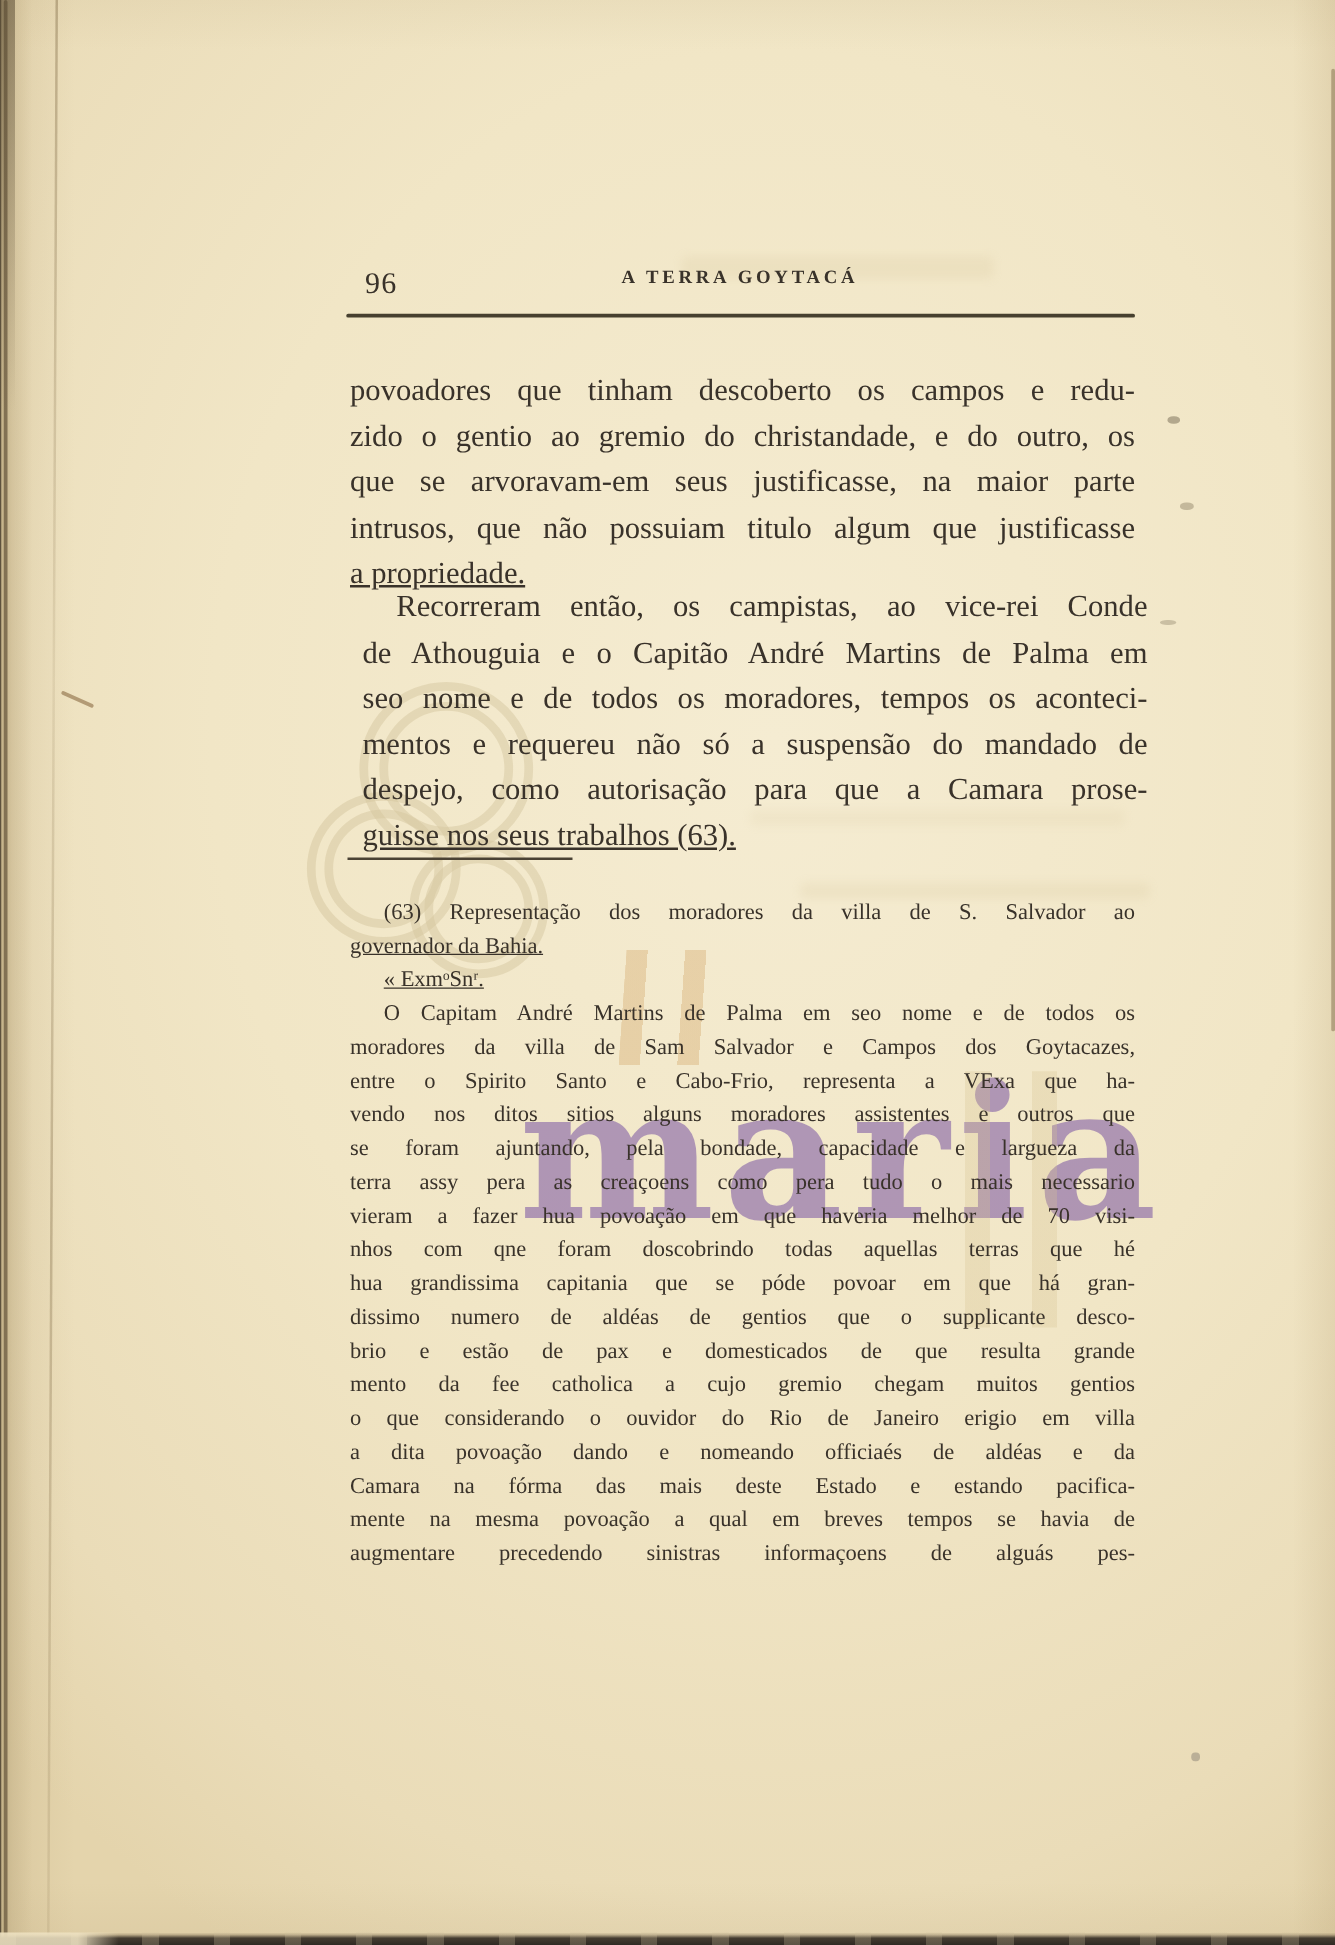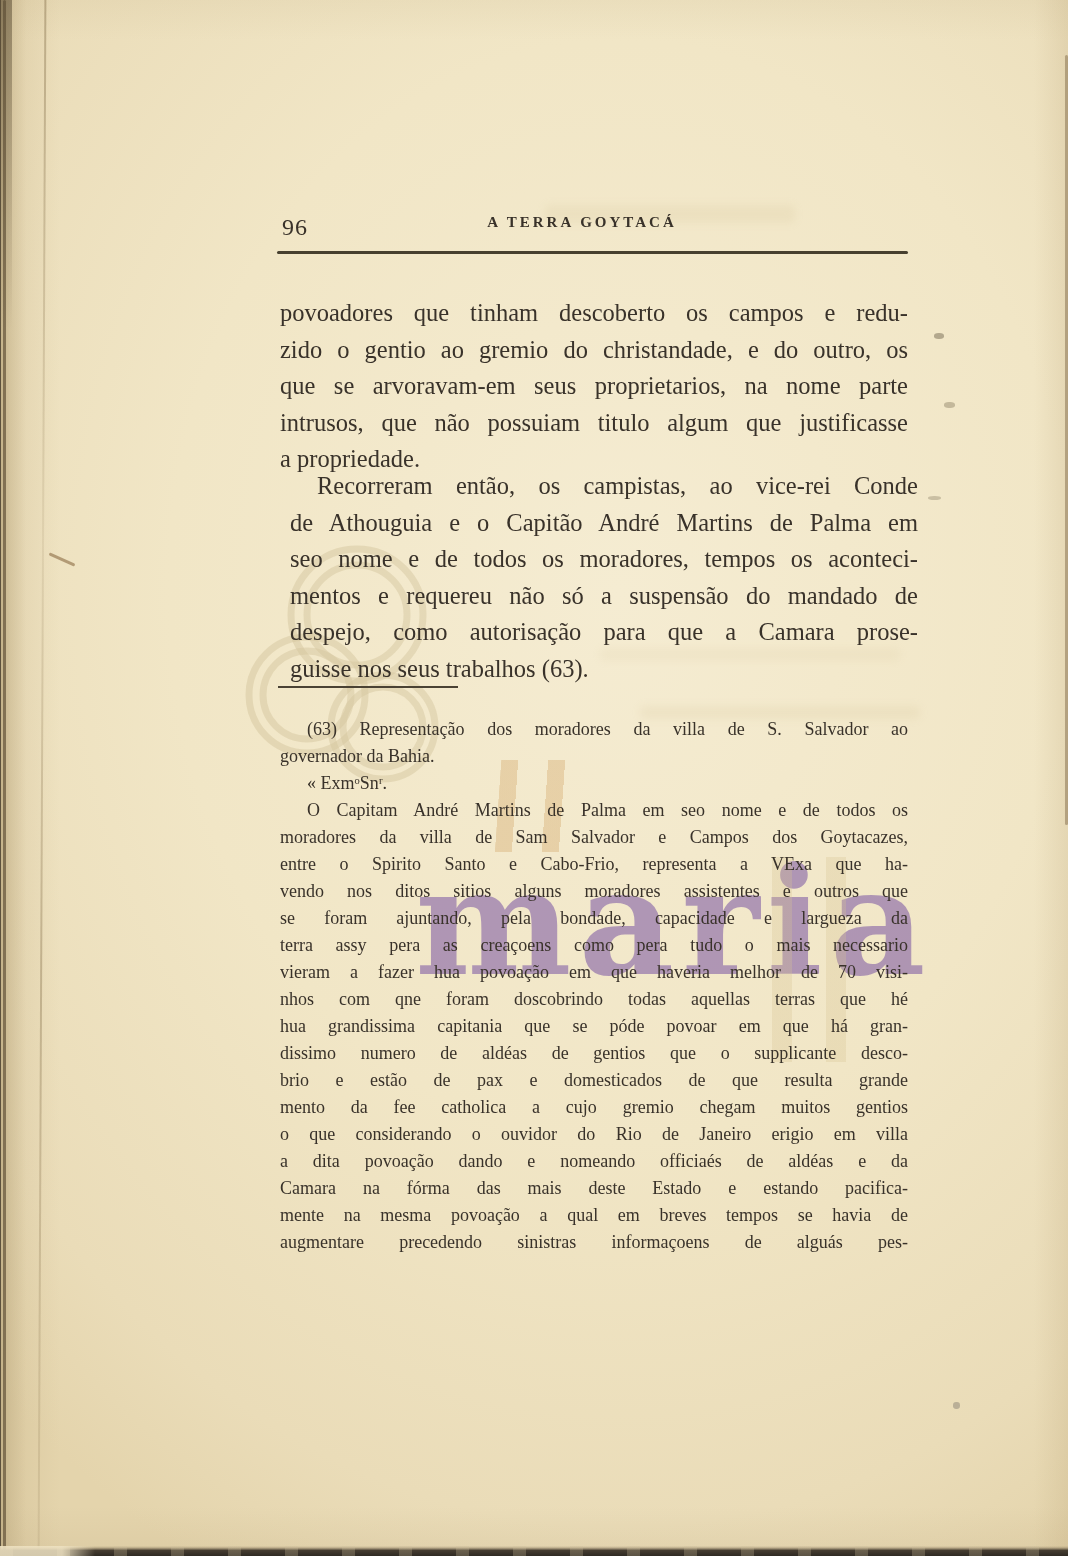--- a/index.html
+++ b/index.html
@@ -61,33 +61,33 @@
   .sp2{left:944px;top:402px;width:11px;height:6px;background:#958a6e;opacity:.5;}
   .sp3{left:928px;top:496px;width:13px;height:4px;background:#9a8f73;opacity:.45;}
   .sp4{left:953px;top:1402px;width:7px;height:7px;background:#8a8276;opacity:.5;}
   .fiber{left:48px;top:558px;width:28px;height:3px;background:#8a6b42;opacity:.6;
     transform:rotate(24deg);border-radius:2px;}
   
   .text-block{
     left:280px;top:0;width:628px;color:#39322a;z-index:3;
   }
   .text-block .abs{position:absolute;}
-  .page-header{top:211px;left:0;width:100%;height:34px;}
+  .page-header{top:211px;left:10px;width:100%;height:34px;}
   .page-number{position:absolute;left:2px;top:3px;font-size:24px;letter-spacing:1px;}
   .running-title{position:absolute;left:0;right:24px;top:3px;text-align:center;
     font-size:15px;font-weight:bold;letter-spacing:3px;}
   .header-rule{top:251px;left:-3px;width:631px;height:3px;background:#47402f;border-radius:2px;}
   .para{left:0;width:628px;font-size:24.5px;line-height:36.5px;}
   .para1{top:295px;}
   .para2{top:468px;margin-left:10px;}
   .fn-rule{top:686px;left:-2px;width:180px;height:2px;background:#4a4234;}
   .footnote{top:716px;left:0;width:628px;font-size:18px;line-height:27px;}
   .line{white-space:normal;}
   .just{text-align:justify;text-align-last:justify;}
-  .nojust{text-align:center;text-align-last:left;}
+  .nojust{text-align:center;text-align-last:left;text-decoration:underline;}
   .indent{text-indent:27px;}
 </style>
 </head>
 <body>
 
 <div class="layer paper"></div>
 <div class="layer paper-vignette"></div>
 
 <svg class="layer wm wm-rings" viewBox="0 0 220 250" xmlns="http://www.w3.org/2000/svg">
   <g fill="none" stroke="#b3a06e" stroke-opacity=".5" stroke-width="7">
@@ -110,21 +110,21 @@
   <div class="abs page-header">
     <span class="page-number">96</span>
     <span class="running-title">A TERRA GOYTACÁ</span>
   </div>
   <div class="abs header-rule"></div>
 
   <div class="abs para para1">
 
   <div class="line just">povoadores que tinham descoberto os campos e redu-</div>
       <div class="line just">zido o gentio ao gremio do christandade, e do outro, os</div>
-      <div class="line just">que se arvoravam-em seus proprietarios, na nome parte</div>
+      <div class="line just">que se arvoravam-em seus justificasse, na maior parte</div>
       <div class="line just">intrusos, que não possuiam titulo algum que justificasse</div>
       <div class="line nojust">a propriedade.</div>
     </div>
 
   <div class="abs para para2">
 
   <div class="line indent just">Recorreram então, os campistas, ao vice-rei Conde</div>
       <div class="line just">de Athouguia e o Capitão André Martins de Palma em</div>
       <div class="line just">seo nome e de todos os moradores, tempos os aconteci-</div>
       <div class="line just">mentos e requereu não só a suspensão do mandado de</div>

